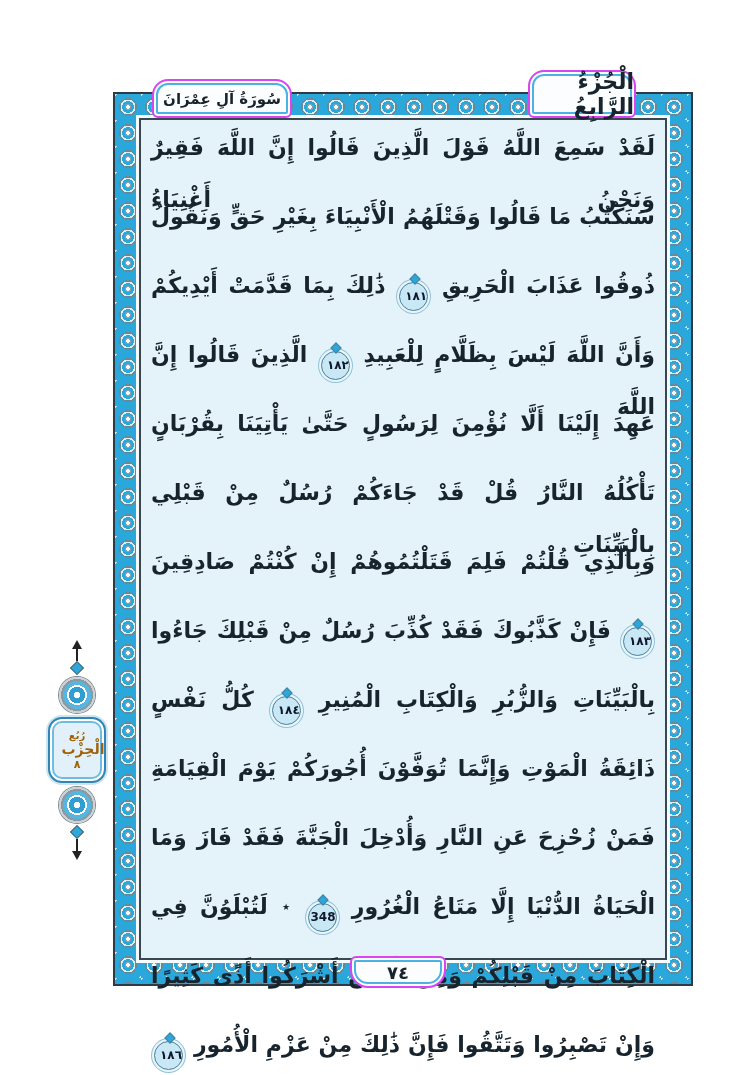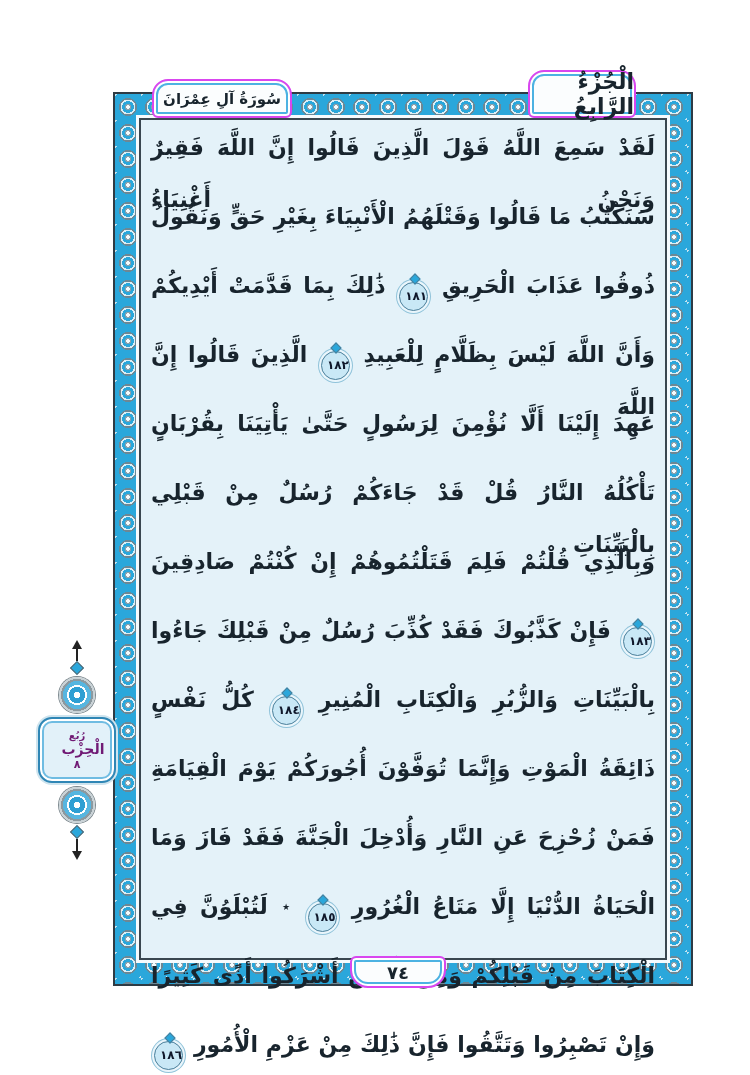--- a/index.html
+++ b/index.html
@@ -69,25 +69,25 @@
   .mk-arrow-up{width:0;height:0;border-left:5px solid transparent;border-right:5px solid transparent;border-bottom:9px solid #222222;}
   .mk-arrow-down{width:0;height:0;border-left:5px solid transparent;border-right:5px solid transparent;border-top:9px solid #222222;}
   .mk-stem{width:2px;height:12px;background:#222222;}
   .mk-bud{width:8px;height:8px;background:#2aa7db;border:1px solid #596369;transform:rotate(45deg);margin:2px 0;}
   .mk-rosette{
     width:36px;height:36px;border-radius:50%;margin:2px 0;
     background:radial-gradient(circle,#ffffff 0 3px,#2f9fd3 3px 8px,#ffffff 8px 10px,#57b6e0 10px 14px,#8d999f 14px 16px,#c9d2d6 16px 18px);
     box-shadow:0 0 0 1px #7b878d;
   }
   .mk-medallion{
-    width:78px;height:66px;border-radius:14px;background:#e2f1f9;
+    width:58px;height:66px;border-radius:14px;background:#e2f1f9;
     border:2px solid #2f86b5;box-sizing:border-box;
     box-shadow:inset 0 0 0 2px #ffffff,inset 0 0 0 4px #6fbce2,0 0 0 2px #cfe4ee;
     display:flex;flex-direction:column;align-items:center;justify-content:center;
-    color:#701a75;margin:2px 0;direction:rtl;
+    color:#a16207;margin:2px 0;direction:rtl;
   }
   .mk-word-top{font-size:10px;font-weight:bold;line-height:11px;}
   .mk-word-main{font-size:14px;font-weight:bold;line-height:17px;margin-left:12px;}
   .mk-num{font-size:11px;font-weight:bold;line-height:13px;}
 </style>
 </head>
 <body>
 
 <div class="tab tab-top" id="juz-tab">
   <span>الْجُزْءُ الرَّابِعُ</span>
@@ -104,21 +104,21 @@
         <div class="qline"><span class="qtext">سَنَكْتُبُ مَا قَالُوا وَقَتْلَهُمُ الْأَنْبِيَاءَ بِغَيْرِ حَقٍّ وَنَقُولُ</span> </div>
         <div class="qline"><span class="qtext">ذُوقُوا عَذَابَ الْحَرِيقِ</span> <span class="medallion">١٨١</span> <span class="qtext">ذَٰلِكَ بِمَا قَدَّمَتْ أَيْدِيكُمْ</span> </div>
         <div class="qline"><span class="qtext">وَأَنَّ اللَّهَ لَيْسَ بِظَلَّامٍ لِلْعَبِيدِ</span> <span class="medallion">١٨٢</span> <span class="qtext">الَّذِينَ قَالُوا إِنَّ اللَّهَ</span> </div>
         <div class="qline"><span class="qtext">عَهِدَ إِلَيْنَا أَلَّا نُؤْمِنَ لِرَسُولٍ حَتَّىٰ يَأْتِيَنَا بِقُرْبَانٍ</span> </div>
         <div class="qline"><span class="qtext">تَأْكُلُهُ النَّارُ قُلْ قَدْ جَاءَكُمْ رُسُلٌ مِنْ قَبْلِي بِالْبَيِّنَاتِ</span> </div>
         <div class="qline"><span class="qtext">وَبِالَّذِي قُلْتُمْ فَلِمَ قَتَلْتُمُوهُمْ إِنْ كُنْتُمْ صَادِقِينَ</span> </div>
         <div class="qline"><span class="medallion">١٨٣</span> <span class="qtext">فَإِنْ كَذَّبُوكَ فَقَدْ كُذِّبَ رُسُلٌ مِنْ قَبْلِكَ جَاءُوا</span> </div>
         <div class="qline"><span class="qtext">بِالْبَيِّنَاتِ وَالزُّبُرِ وَالْكِتَابِ الْمُنِيرِ</span> <span class="medallion">١٨٤</span> <span class="qtext">كُلُّ نَفْسٍ</span> </div>
         <div class="qline"><span class="qtext">ذَائِقَةُ الْمَوْتِ وَإِنَّمَا تُوَفَّوْنَ أُجُورَكُمْ يَوْمَ الْقِيَامَةِ</span> </div>
         <div class="qline"><span class="qtext">فَمَنْ زُحْزِحَ عَنِ النَّارِ وَأُدْخِلَ الْجَنَّةَ فَقَدْ فَازَ وَمَا</span> </div>
-        <div class="qline"><span class="qtext">الْحَيَاةُ الدُّنْيَا إِلَّا مَتَاعُ الْغُرُورِ</span> <span class="medallion">١٨٥</span> <span class="rubstar">٭</span> <span class="qtext">لَتُبْلَوُنَّ فِي</span> </div>
+        <div class="qline"><span class="qtext">الْحَيَاةُ الدُّنْيَا إِلَّا مَتَاعُ الْغُرُورِ</span> <span class="medallion">348</span> <span class="rubstar">٭</span> <span class="qtext">لَتُبْلَوُنَّ فِي</span> </div>
         <div class="qline"><span class="qtext">الْكِتَابَ مِنْ قَبْلِكُمْ وَمِنَ الَّذِينَ أَشْرَكُوا أَذًى كَثِيرًا</span> </div>
         <div class="qline"><span class="qtext">وَإِنْ تَصْبِرُوا وَتَتَّقُوا فَإِنَّ ذَٰلِكَ مِنْ عَزْمِ الْأُمُورِ</span> <span class="medallion">١٨٦</span> </div>
       </div>
   </div>
 </div>
 
 <div class="tab" id="page-tab">
   <span>٧٤</span>
 </div>
 

